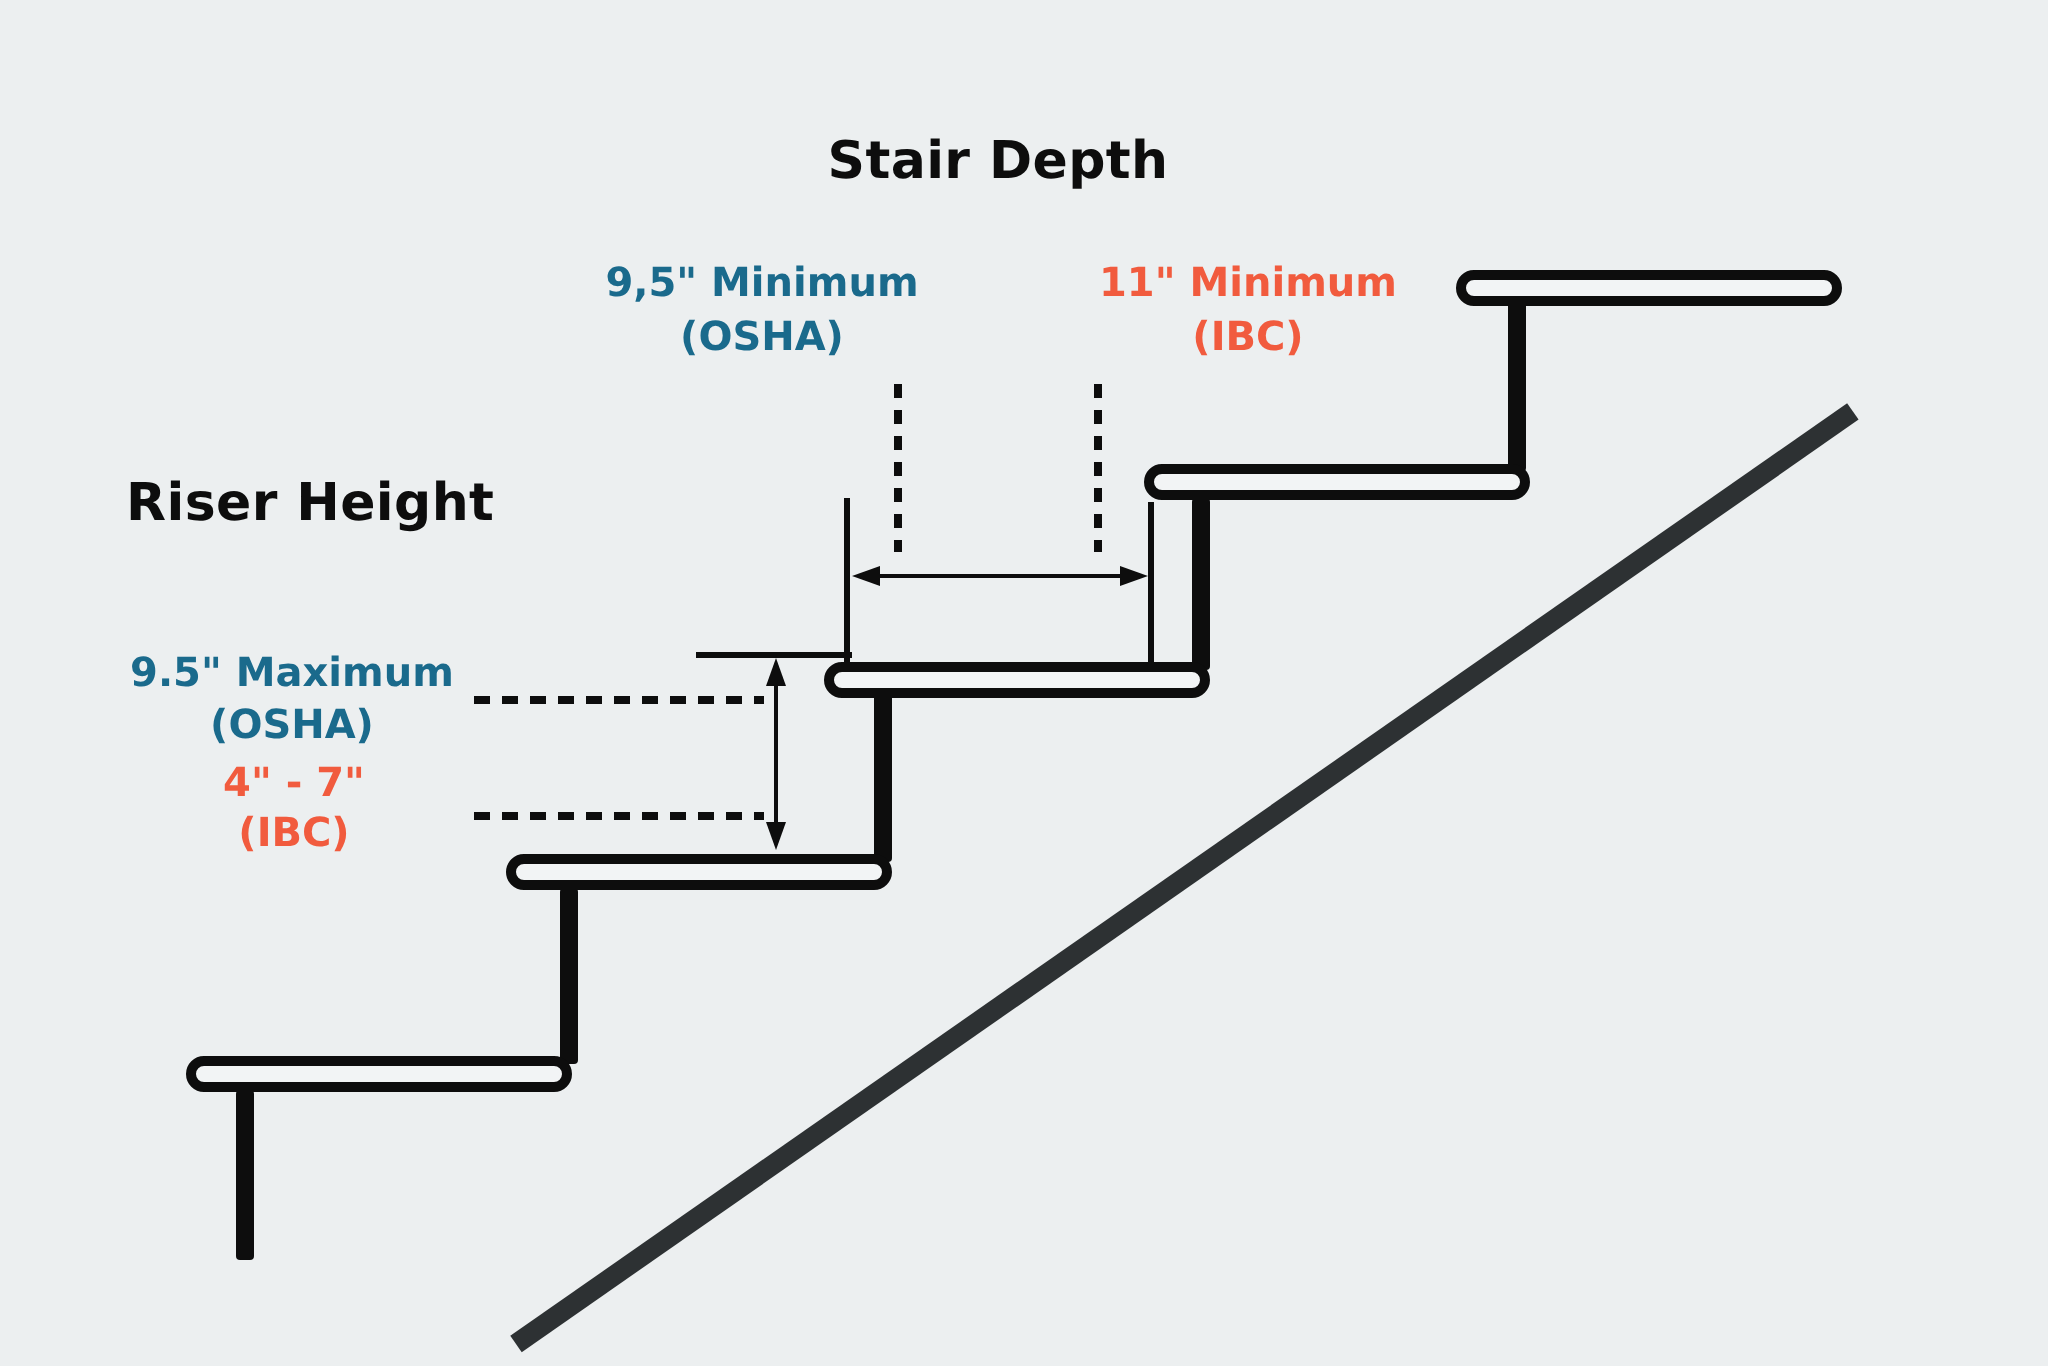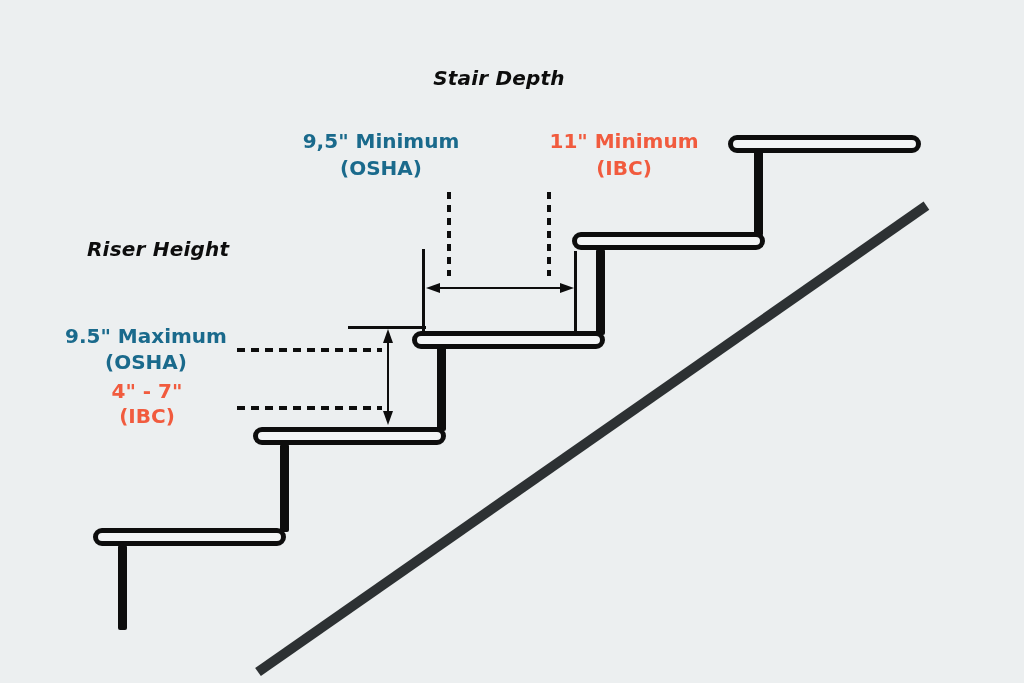--- a/index.html
+++ b/index.html
@@ -9,28 +9,27 @@
     height: 683px;
     background: var(--background, #eceff0);
     overflow: hidden;
     font-family: "DejaVu Sans", "Liberation Sans", sans-serif;
   }
 
   
   .heading {
     position: absolute;
     font-weight: bold;
-    font-size: 20px;
+    font-size: 26px;
     color: var(--stroke-black, #131313);
     letter-spacing: 0.2px;
     white-space: nowrap;
-    font-style: italic;
   }
   .title-center { left: 349px; top: 66px; width: 300px; text-align: center; }
-  .riser-heading { left: 63px; top: 237px; margin-left: 24px; }
+  .riser-heading { left: 63px; top: 237px; }
 
   
   .lbl {
     position: absolute;
     width: 220px;
     font-weight: bold;
     font-size: 20px;
     line-height: 27px;
     text-align: center;
     white-space: nowrap;

